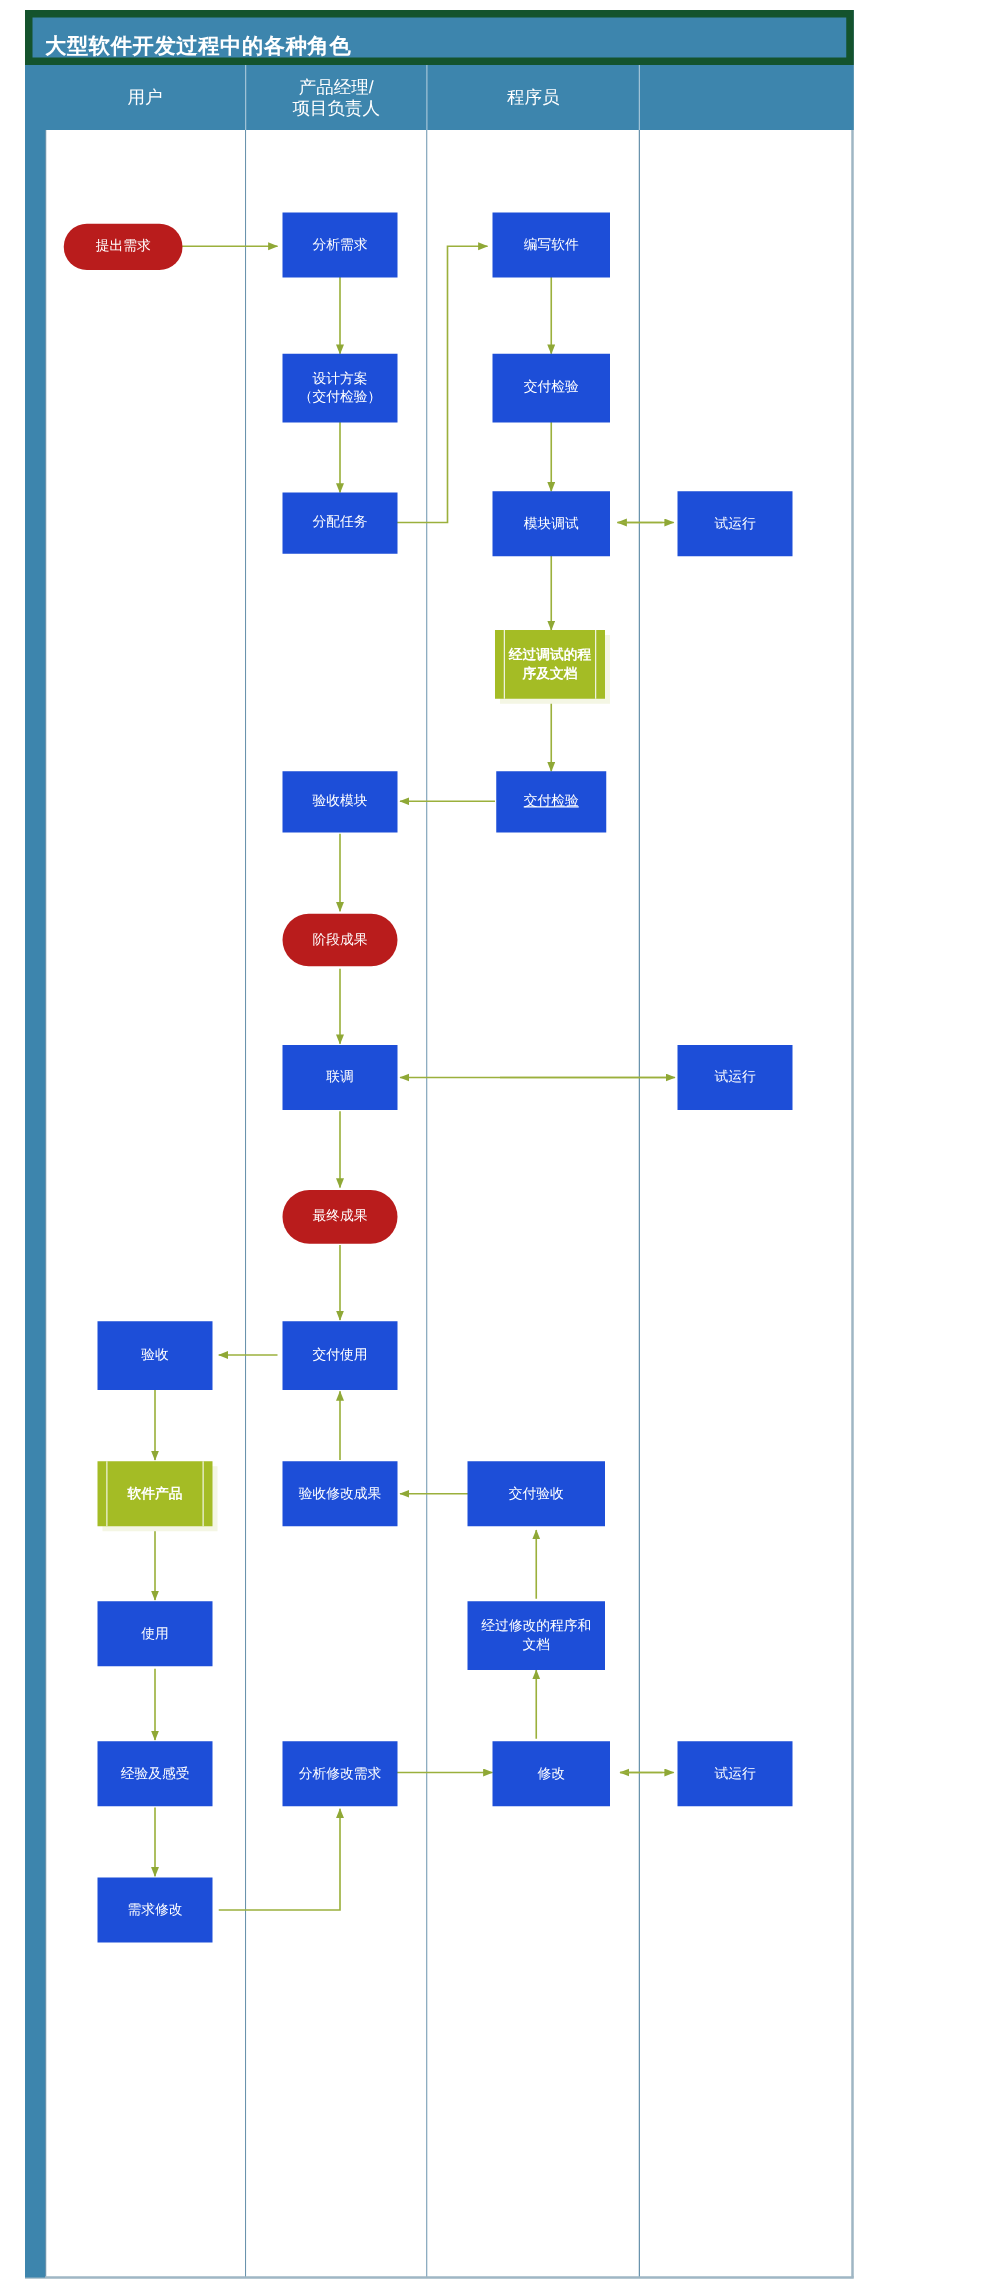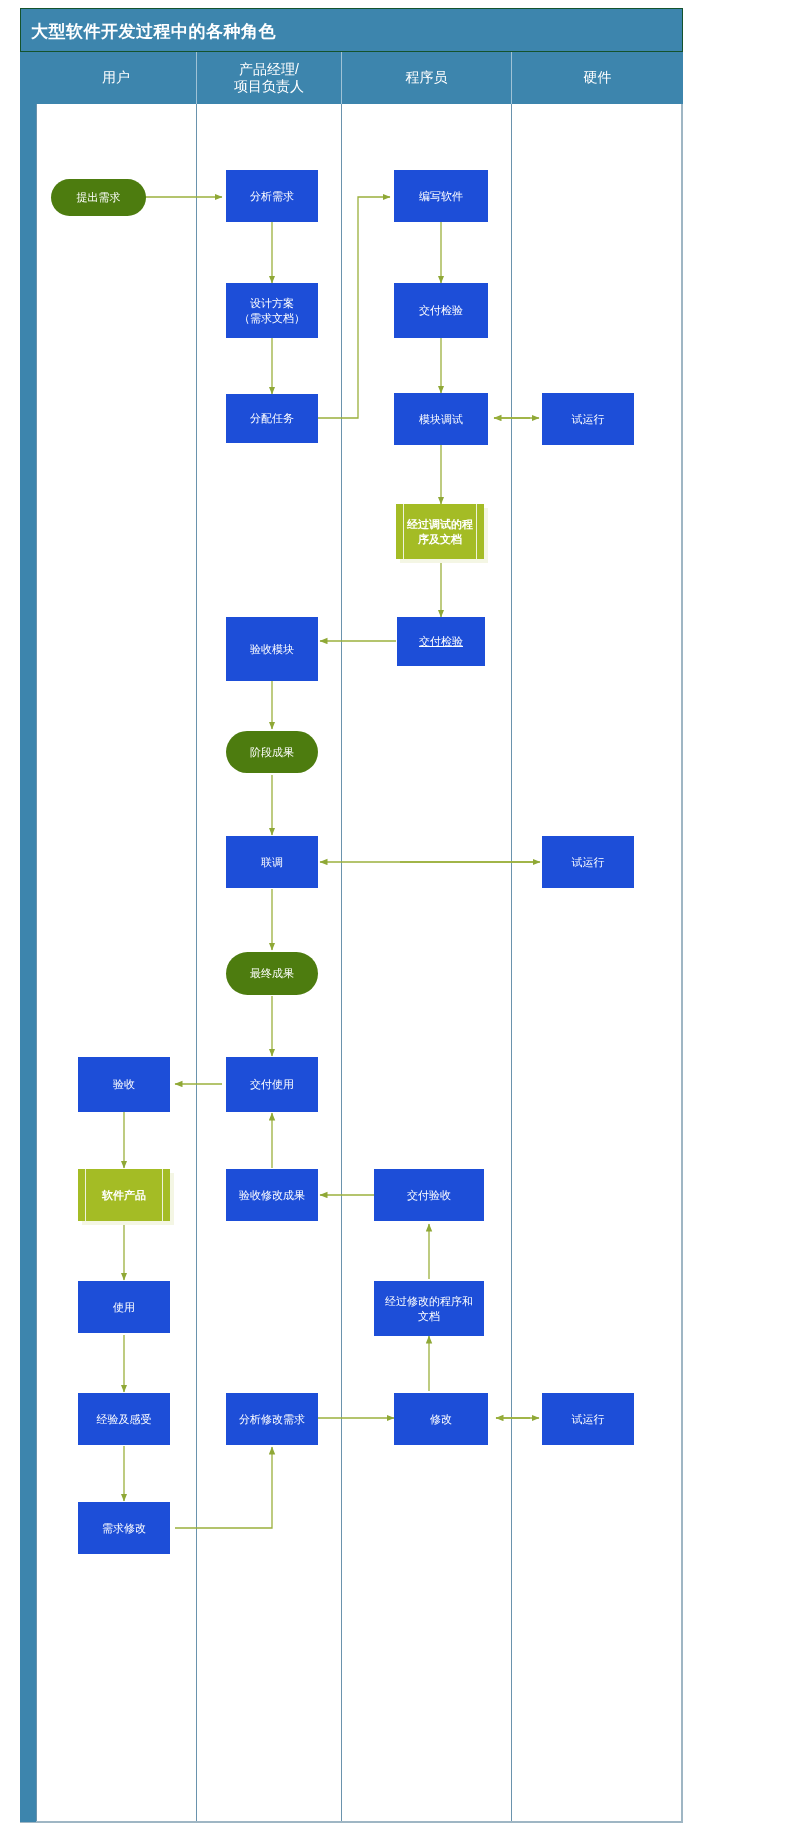--- a/index.html
+++ b/index.html
@@ -16,21 +16,21 @@
     position: absolute;
     left: 0; top: 0;
     width: 800px; height: 1837px;
   }
   
   .title-band {
     position: absolute;
     left: 20px; top: 8px;
     width: 663px; height: 44px;
     background: #3d85ad;
-    border: 1px solid #14532d;
+    border: 6px solid #14532d;
     box-sizing: border-box;
   }
   .title-text {
     position: absolute;
     left: 10px; top: 11px;
     color: #ffffff;
     font-size: 17px;
     font-weight: bold;
     letter-spacing: 0.5px;
     white-space: nowrap;
@@ -94,21 +94,21 @@
     text-align: center;
     color: #ffffff;
     font-size: 11px;
     line-height: 1.35;
     z-index: 5;
   }
   .node.process {
     background: #1d4ed8;
   }
   .node.terminator {
-    background: #4d7c0f;
+    background: #b91c1c;
     border-radius: 999px;
   }
   .node.predefined {
     background: #a4bc25;
     font-weight: bold;
     box-shadow: 4px 4px 0 0 rgba(244,246,228,1);
   }
   .node.predefined::before,
   .node.predefined::after {
     content: "";
@@ -154,23 +154,20 @@
     <span>用户</span>
   </div>
   <div class="lane-head" style="left:197px; width:145px;">
     <span>
       <span>产品经理/</span><br>
       <span>项目负责人</span>
     </span>
   </div>
   <div class="lane-head" style="left:342px; width:170px;">
     <span>程序员</span>
-  </div>
-  <div class="lane-head" style="left:512px; width:171px; border-right:none;">
-    <span>硬件</span>
   </div>
 
   <svg id="wires" viewBox="0 0 800 1837">
     <defs>
       <marker id="ah" markerWidth="9" markerHeight="9" refX="7.5" refY="3.2" orient="auto" markerUnits="userSpaceOnUse">
         <path d="M0,0 L8,3.2 L0,6.4 z" fill="#8fa836"></path>
       </marker>
     </defs>
     <g fill="none" stroke="#9bb03c" stroke-width="1.3" marker-end="url(#ah)">
 
@@ -238,21 +235,21 @@
     <span class="label">提出需求</span>
   </div>
 
   <div class="node process" style="left:226px; top:170px; width:92px; height:52px;">
     <span class="label">分析需求</span>
   </div>
 
   <div class="node process" style="left:226px; top:283px; width:92px; height:55px;">
     <span class="label">
       <span>设计方案</span><br>
-      <span>（需求文档）</span>
+      <span>（交付检验）</span>
     </span>
   </div>
 
   <div class="node process" style="left:226px; top:394px; width:92px; height:49px;">
     <span class="label">分配任务</span>
   </div>
 
   <div class="node process" style="left:394px; top:170px; width:94px; height:52px;">
     <span class="label">编写软件</span>
   </div>
@@ -273,21 +270,21 @@
     <span class="label">
       <span>经过调试的程</span><br>
       <span>序及文档</span>
     </span>
   </div>
 
   <div class="node process" style="left:397px; top:617px; width:88px; height:49px;text-decoration:underline;">
     <span class="label">交付检验</span>
   </div>
 
-  <div class="node process" style="left:226px; top:617px; width:92px; height:64px;">
+  <div class="node process" style="left:226px; top:617px; width:92px; height:49px;">
     <span class="label">验收模块</span>
   </div>
 
   <div class="node terminator" style="left:226px; top:731px; width:92px; height:42px;">
     <span class="label">阶段成果</span>
   </div>
 
   <div class="node process" style="left:226px; top:836px; width:92px; height:52px;">
     <span class="label">联调</span>
   </div>

